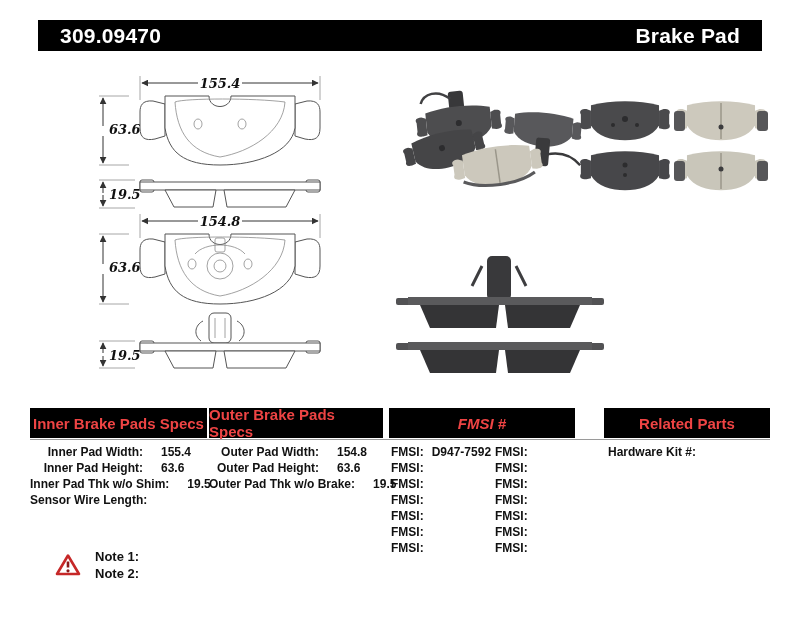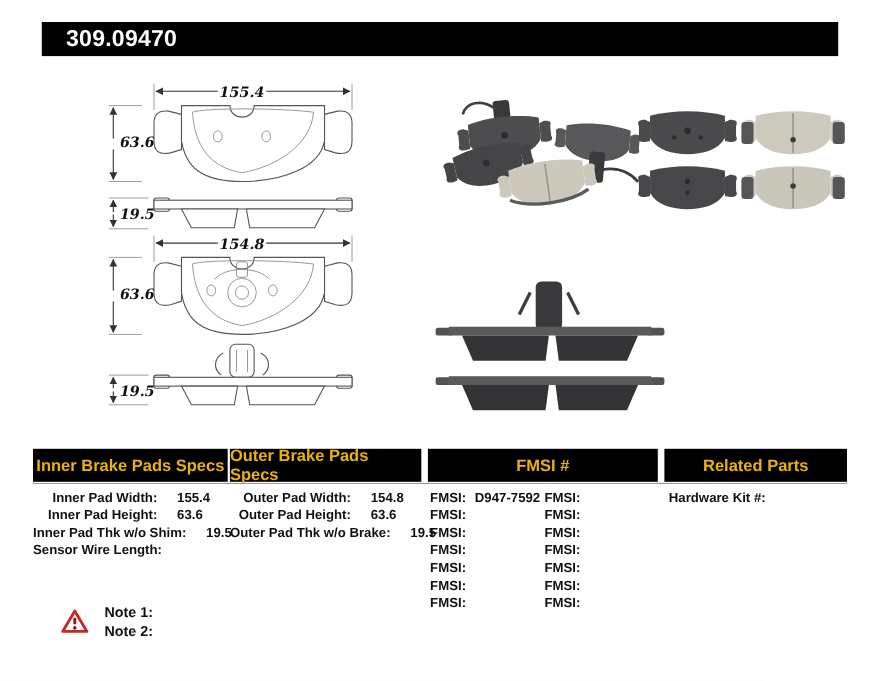--- a/index.html
+++ b/index.html
@@ -11,21 +11,21 @@
           padding:0 22px;}
   .topbar span{color:#fff;font-weight:bold;font-size:21px;letter-spacing:.2px;}
   
   .drw{position:absolute;}
   .dimtext{font-family:"DejaVu Serif",serif;font-style:italic;font-weight:bold;font-size:13px;fill:#111;}
   .dimline{stroke:#333;stroke-width:1;}
   .extline{stroke:#888;stroke-width:.75;}
   .outline{stroke:#555;stroke-width:1;fill:#fff;}
   .inline2{stroke:#8a8a8a;stroke-width:.8;fill:none;}
   
-  .thead{position:absolute;top:408px;height:30px;background:#000;color:#eab308;
+  .thead{position:absolute;top:408px;height:30px;background:#000;color:#ef4444;
          display:flex;align-items:center;justify-content:center;font-weight:bold;font-size:15px;}
   .theadrule{position:absolute;left:30px;top:439px;width:740px;height:1px;background:#9a9a9a;}
   .speccol{position:absolute;top:444px;font-size:12px;font-weight:bold;line-height:16px;}
   .spec-row{display:flex;height:16px;gap:13px;}
   .spec-label{flex:1;text-align:right;white-space:nowrap;}
   .spec-value{width:46px;margin-left:5px;text-align:left;white-space:nowrap;}
   .fmsi-row{display:flex;height:16px;}
   .fmsi-label{width:36px;}
   .fmsi-value{margin-left:8px;white-space:nowrap;}
   .rel-row{display:flex;height:16px;}
@@ -34,20 +34,21 @@
   .notes{position:absolute;left:55px;top:548px;display:flex;align-items:center;}
   .note-lines{margin-left:14px;font-size:13px;font-weight:bold;line-height:17px;}
 </style>
 </head>
 <body>
 
 <div id="page">
 
   <div class="topbar">
     <span>309.09470</span>
+    <span>Brake Pad</span>
   </div>
 
   <svg class="drw" style="left:95px;top:70px;" width="250" height="102" viewBox="0 0 250 102" role="img">
     <defs>
       <marker id="arw1" viewBox="0 0 10 10" refX="9" refY="5" markerWidth="7" markerHeight="7" orient="auto">
         <path d="M0,0 L10,5 L0,10 Z" fill="#333"></path>
       </marker>
       <pattern id="wmA" width="56" height="14" patternUnits="userSpaceOnUse" patternTransform="rotate(-28)">
         <text x="0" y="9" font-size="6.5" fill="#d4d4d4" font-family="Liberation Sans,sans-serif">STOPTECH</text>
       </pattern>
@@ -219,21 +220,21 @@
       <rect x="6" y="93" width="16" height="7" rx="2" fill="#525254"></rect>
       <rect x="198" y="93" width="16" height="7" rx="2" fill="#525254"></rect>
       <rect x="18" y="92" width="184" height="8" fill="#5a5a5c"></rect>
       <path d="M30,100 L40,123 L106,123 L109,100 Z" fill="#343436"></path>
       <path d="M115,100 L118,123 L180,123 L190,100 Z" fill="#343436"></path>
     </g>
   </svg>
 
   <div class="thead" style="left:30px;width:177px;">Inner Brake Pads Specs</div>
   <div class="thead" style="left:209px;width:174px;">Outer Brake Pads Specs</div>
-  <div class="thead" style="left:389px;width:209px;">FMSI #</div>
+  <div class="thead" style="left:389px;width:186px;font-style:italic;">FMSI #</div>
   <div class="thead" style="left:604px;width:166px;">Related Parts</div>
   <div class="theadrule"></div>
 
   <div class="speccol" style="left:30px;width:177px;">
     <div class="spec-row">
       <span class="spec-label">Inner Pad Width:</span>
       <span class="spec-value">155.4</span>
     </div>
     <div class="spec-row">
       <span class="spec-label">Inner Pad Height:</span>

